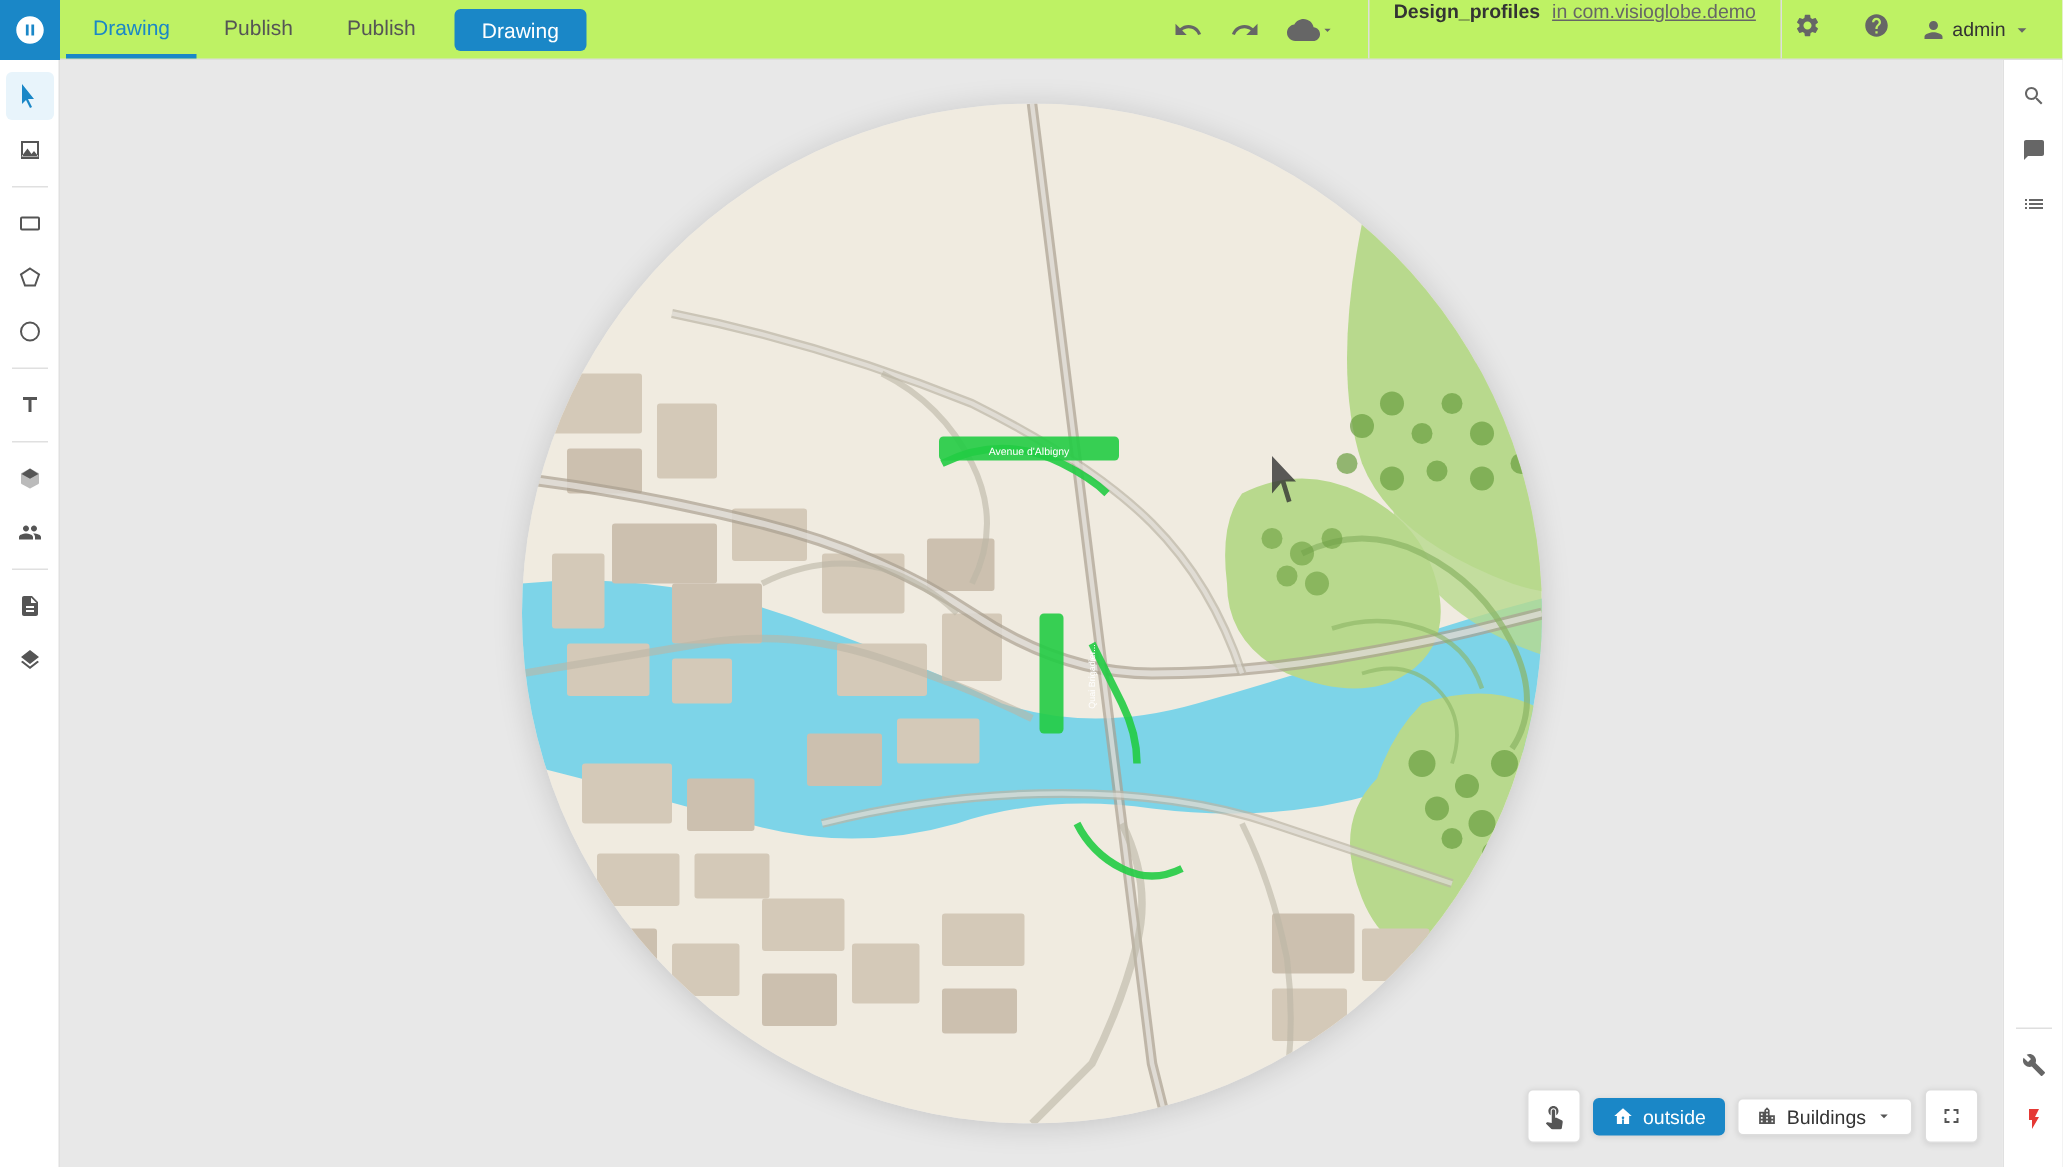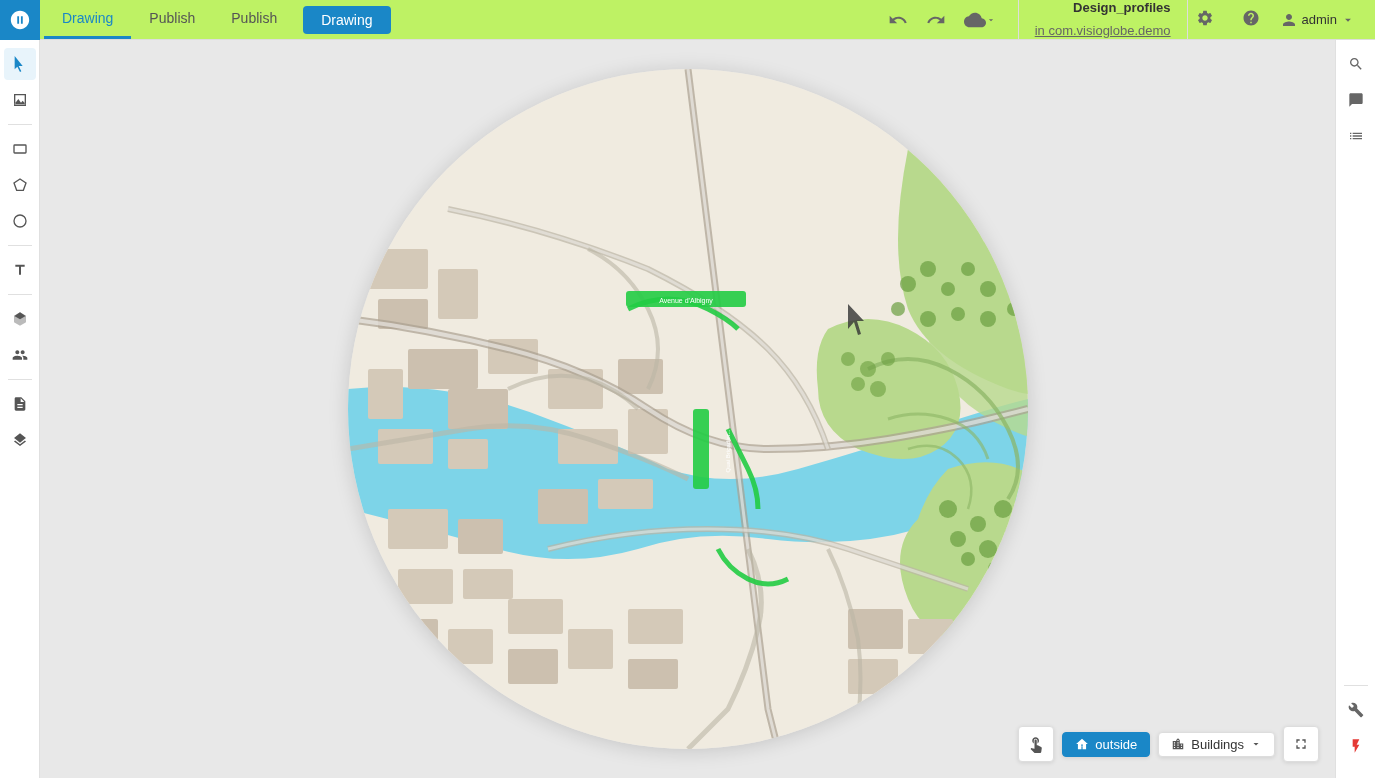--- a/index.html
+++ b/index.html
@@ -72,29 +72,28 @@
       cursor: pointer;
       color: #666;
       font-size: 18px;
       padding: 4px 6px;
       border-radius: 3px;
       display: flex;
       align-items: center;
     }
     .navbar-project-info {
       display: flex;
-      align-items: flex-end;
+      align-items: flex-start;
       gap: 8px;
       font-size: 13px;
       color: #333;
       border-left: 1px solid #ddd;
       border-right: 1px solid #ddd;
       padding: 0 16px;
       height: 100%;
-      flex-direction: column;
     }
     .navbar-project-name { font-weight: 600; }
     .navbar-project-context { color: #666; text-decoration: underline; }
     .navbar-settings-btn {
       background: none;
       border: none;
       cursor: pointer;
       color: #555;
       font-size: 16px;
       padding: 4px 8px;

